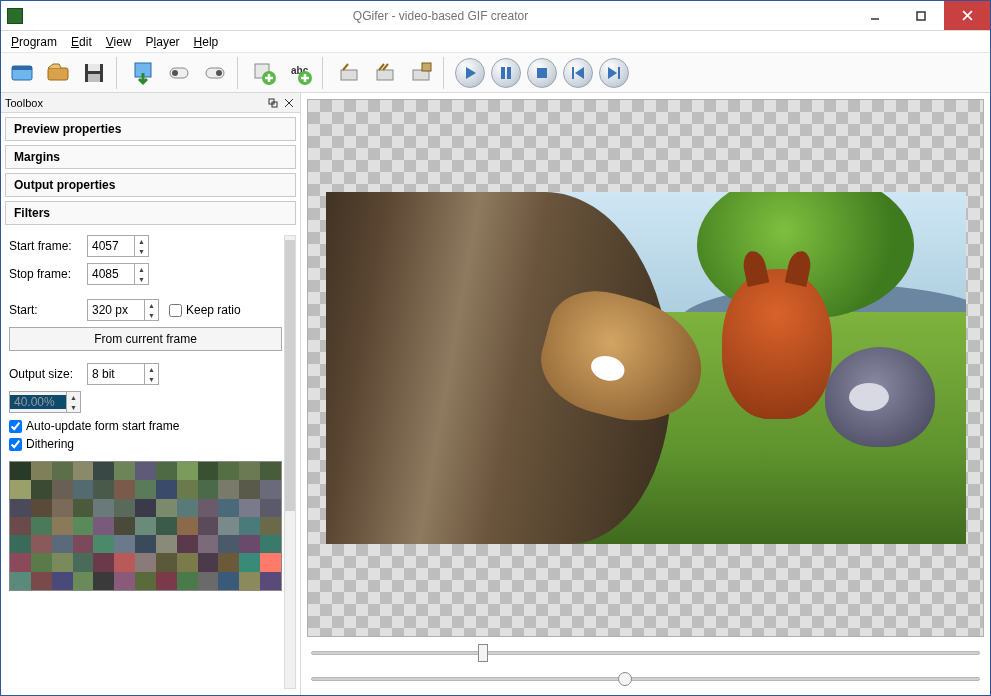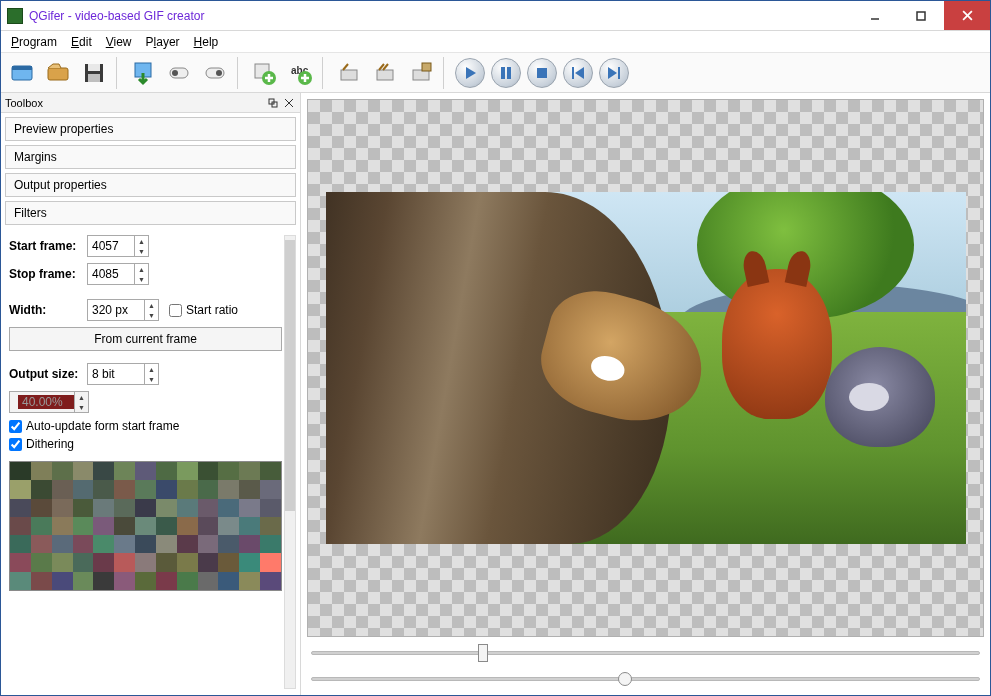--- a/index.html
+++ b/index.html
@@ -2,21 +2,21 @@
 <html><head>
 <meta charset="utf-8">
 <style>
   * { box-sizing: border-box; font-family: "Segoe UI", Tahoma, sans-serif; }
   html,body { margin:0; padding:0; height:100%; background:#fff; }
   .window { width:991px; height:696px; border:1px solid #2b5797; display:flex; flex-direction:column; background:#fff; }
 
   
   .titlebar { height:30px; background:#fff; display:flex; align-items:center; border-bottom:1px solid #d8d8d8; }
   .titlebar .app-icon { width:16px; height:16px; margin:0 6px; background:#2b6e2b; border:1px solid #1a4a1a; }
-  .titlebar .title { flex:1; text-align:left; font-size:12px; color:#6d28d9; }
+  .titlebar .title { flex:1; text-align:center; font-size:12px; color:#737373; }
   .titlebar .wbuttons { display:flex; height:100%; }
   .titlebar .wbutton { width:46px; height:100%; display:flex; align-items:center; justify-content:center; }
   .titlebar .wbutton svg { width:10px; height:10px; }
   .titlebar .wbutton.close { background:#c94040; }
   .titlebar .wbutton.close svg { width:11px; height:11px; }
 
   
   .menubar { height:22px; display:flex; align-items:center; padding:0 4px; font-size:12px; gap:2px; border-bottom:1px solid #e5e5e5; }
   .menubar .item span { padding:2px 6px; cursor:default; }
   .menubar .item u { text-decoration:underline; }
@@ -25,36 +25,36 @@
   .toolbar { height:40px; display:flex; align-items:center; padding:2px 4px; gap:2px; border-bottom:1px solid #d8d8d8; background:#fafafa; }
   .toolbar .sep { width:5px; height:32px; border-left:1px solid #cfcfcf; margin:0 3px; }
   .tbtn { width:34px; height:34px; border:1px solid transparent; border-radius:2px; display:flex; align-items:center; justify-content:center; background:#fff0; }
 
   
   .content { flex:1; display:flex; min-height:0; }
   .toolbox { width:300px; border-right:1px solid #d8d8d8; display:flex; flex-direction:column; }
   .toolbox-title { height:20px; background:#f3f3f3; border-bottom:1px solid #d8d8d8; display:flex; align-items:center; font-size:11px; padding:0 4px; }
   .toolbox-title .spacer { flex:1; }
   .toolbox-title .ticon { width:14px; height:14px; display:flex; align-items:center; justify-content:center; margin-left:2px; }
-  .panel-stack { padding:4px; display:flex; flex-direction:column; gap:4px; }
+  .panel-stack { padding:4px; display:flex; flex-direction:column; gap:4px;font-weight:bold; }
   .panel-head { border:1px solid #c9c9c9; background:#f9f9f9; padding:4px 8px; font-size:12px; cursor:default; }
   .panel-body { flex:1; position:relative; padding:6px 2px 6px 8px; overflow:hidden; }
   .panel-body-inner { position:absolute; top:6px; left:8px; right:18px; bottom:6px; overflow:hidden; }
   .vscroll { position:absolute; top:6px; right:4px; bottom:6px; width:12px; background:#f0f0f0; border:1px solid #dcdcdc; }
   .vscroll .thumb { position:absolute; left:0; right:0; top:4px; height:60%; background:#cfcfcf; }
 
   .form-row { display:flex; align-items:center; font-size:12px; margin-bottom:6px; }
-  .form-row label { width:78px;font-weight:bold; }
+  .form-row label { width:78px; }
   .spin { display:flex; align-items:center; border:1px solid #a9a9a9; height:22px; background:#fff; }
   .spin input { border:none; width:46px; font-size:12px; padding:0 4px; outline:none; }
   .spin .arrows { width:14px; height:100%; border-left:1px solid #a9a9a9; display:flex; flex-direction:column; }
   .spin .arrows div { flex:1; display:flex; align-items:center; justify-content:center; font-size:7px; line-height:1; color:#444; }
   .spin.wide input { width:56px; }
   .spin.disabled { background:#f3f3f3; color:#999; }
-  .spin.disabled input { background:#7f1d1d; color:#999;margin-left:8px; }
+  .spin.disabled input { background:#0c4a6e; color:#999; }
 
   .chk { display:flex; align-items:center; font-size:12px; gap:4px; margin-bottom:4px; }
   .chk input { margin:0; }
   .chk.disabled { color:#9a9a9a; }
 
   .btn-wide { width:100%; height:24px; border:1px solid #a9a9a9; background:#f5f5f5; font-size:12px; }
 
   .palette-prev { width:100%; height:130px; border:1px solid #8a8a8a; display:grid; grid-template-columns:repeat(13,1fr); grid-template-rows:repeat(7,1fr); }
 
   
@@ -282,32 +282,32 @@
               <div class="arrows">
                   <div>▲</div>
                   <div>▼</div>
                 </div>
             </div>
           </div>
 
           <div style="height:8px"></div>
 
           <div class="form-row">
-            <label>Width:</label>
+            <label>Start:</label>
             <div class="spin wide">
               <input value="320 px" style="">
               <div class="arrows">
                   <div>▲</div>
                   <div>▼</div>
                 </div>
             </div>
             <div style="width:10px"></div>
             <div class="chk" style="margin:0">
               <input type="checkbox" style="">
-              <span>Start ratio</span>
+              <span>Keep ratio</span>
             </div>
           </div>
 
           <button class="btn-wide">From current frame</button>
 
           <div style="height:12px"></div>
 
           <div class="form-row">
             <label>Output size:</label>
             <div class="spin wide">

